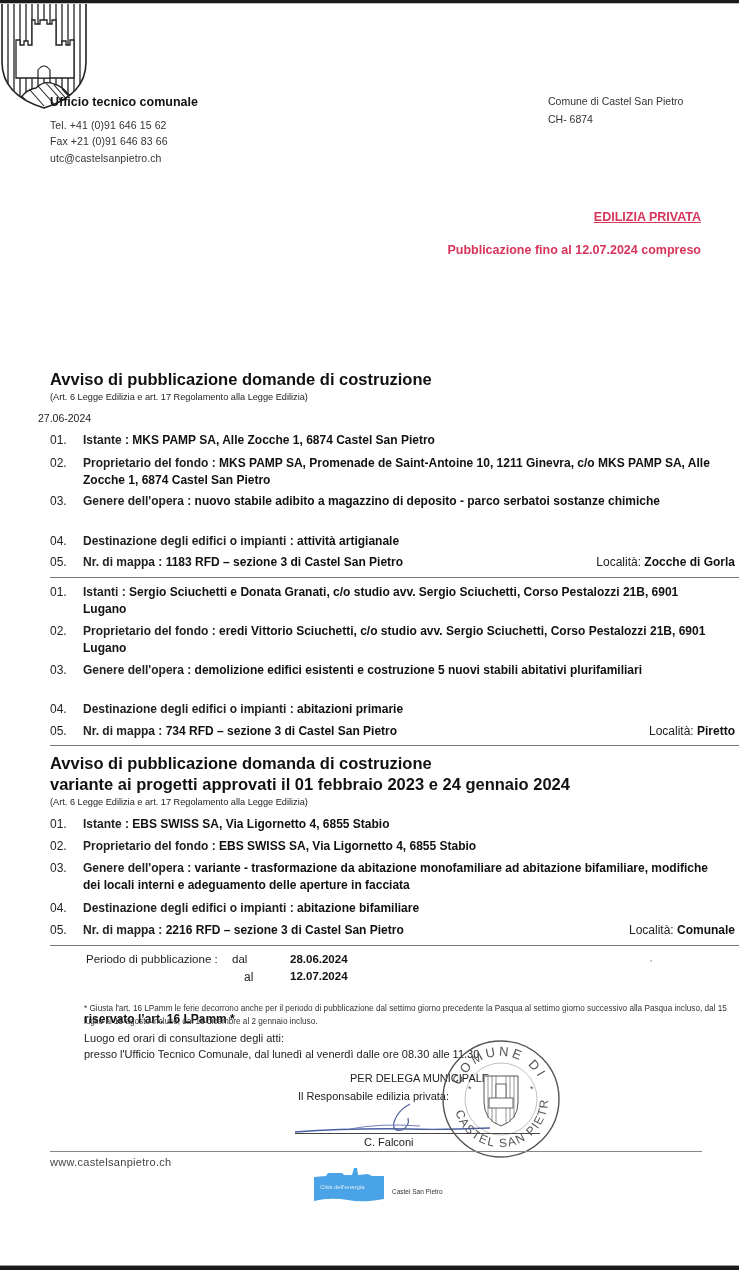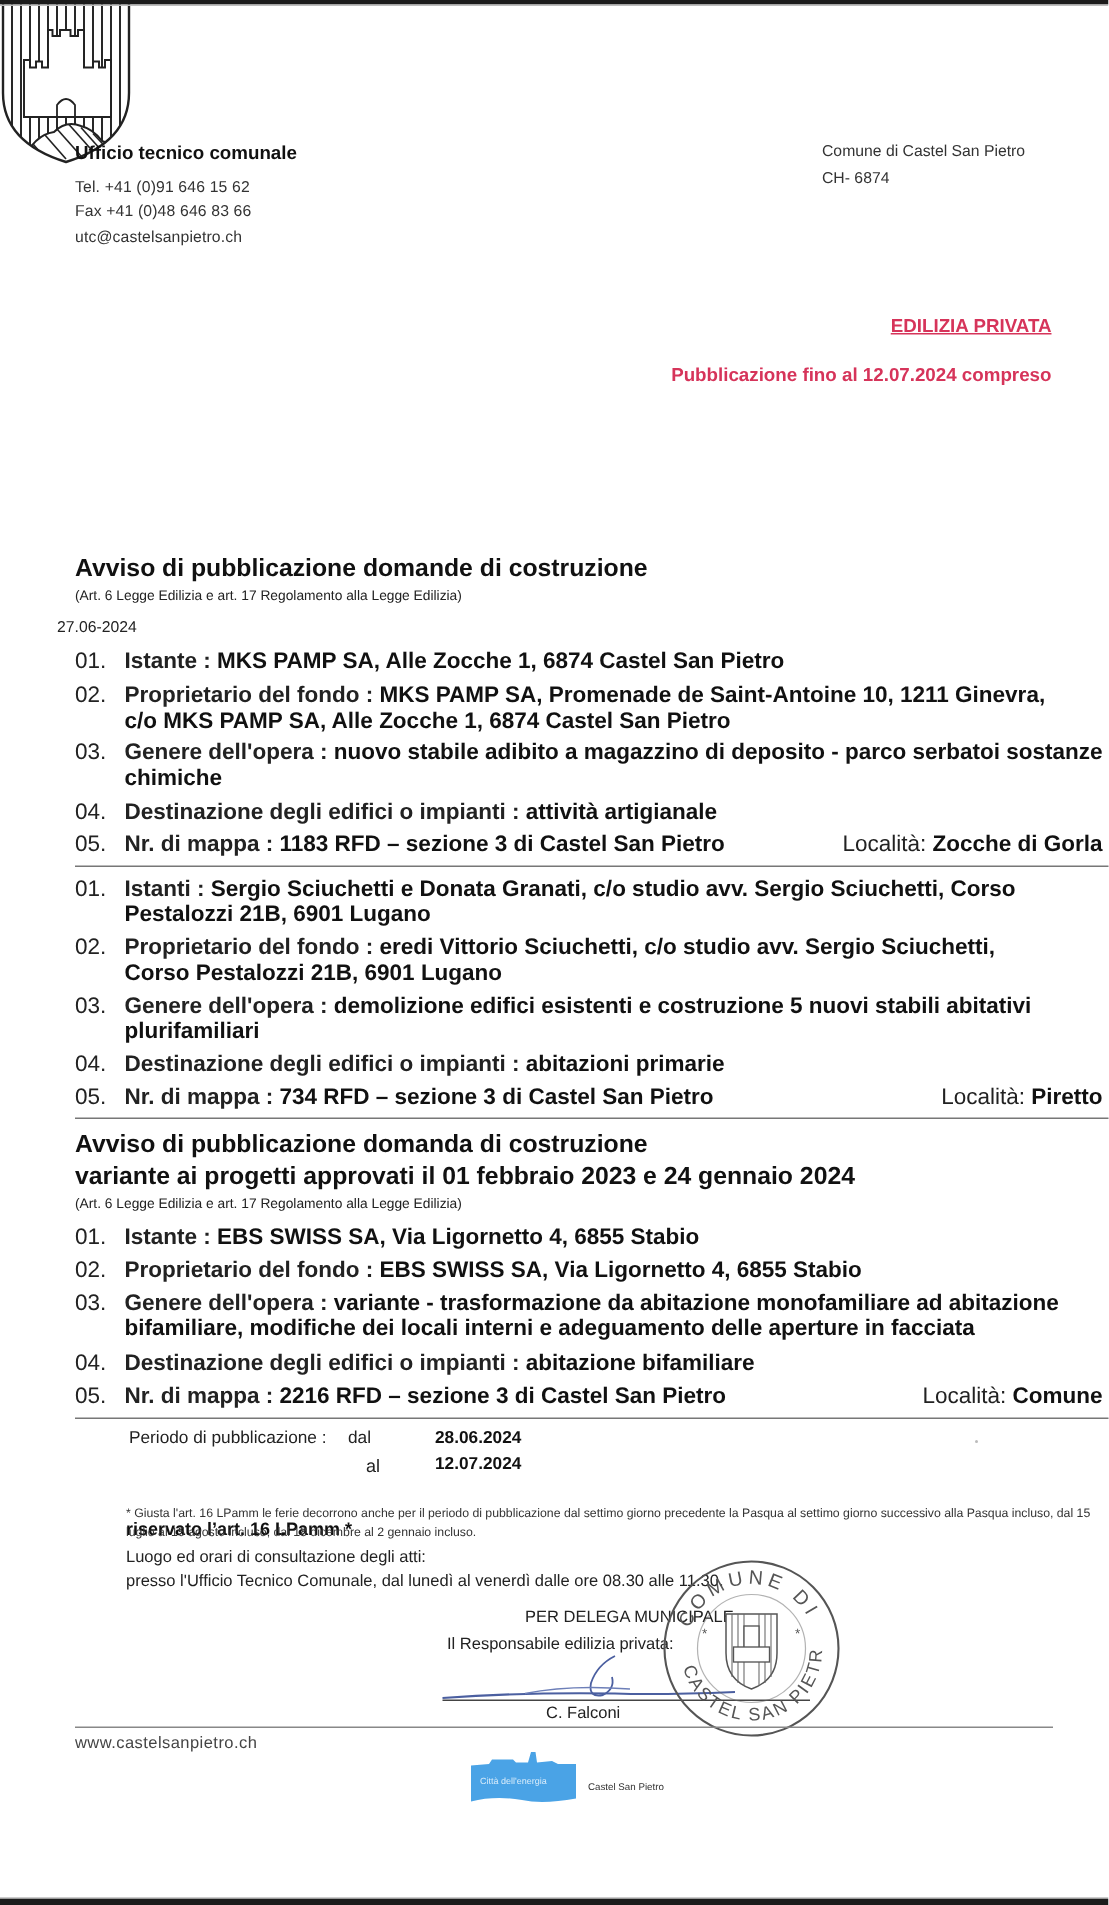--- a/index.html
+++ b/index.html
@@ -28,21 +28,21 @@
 
   
   .coat { left: 50px; top: 208px; width: 88px; height: 110px; }
 
   
   .h1 { left: 50px; font-size: 16.5px; font-weight: bold; color: #111; }
   .law { left: 50px; font-size: 9.2px; color: #222; }
   .date { left: 38px; font-size: 10.5px; color: #222; }
 
   
-  .row { position: absolute; left: 50px; width: 690px; font-size: 15px; line-height: 17px; color: #222; }
+  .row { position: absolute; left: 50px; width: 690px; font-size: 12px; line-height: 17px; color: #222; }
   .row .num { position: absolute; left: 0; top: 0; width: 30px; }
   .row .body { margin-left: 33px; }
   .row .lbl { font-weight: bold; }
   .row .val { font-weight: bold; color: #111; }
   .row .loc { position: absolute; right: 5px; top: 0; }
 
   .sep { position: absolute; left: 50px; width: 690px; height: 1px; background: #777; }
 
   
   .per-lbl { left: 50px; font-size: 11.5px; color: #222; }
@@ -72,21 +72,21 @@
 <body>
 
 
 
 <div class="edge-top"></div>
 <div class="edge-top2"></div>
 
 
 <div class="abs office-title">Ufficio tecnico comunale</div>
 <div class="abs contact c1">Tel.  +41 (0)91 646 15 62</div>
-<div class="abs contact c2">Fax  +41 (0)48 646 83 66</div>
+<div class="abs contact c2">Fax  +21 (0)91 646 83 66</div>
 <div class="abs contact c3">utc@castelsanpietro.ch</div>
 
 
 <div class="abs municipality">Comune di Castel San Pietro</div>
 <div class="abs postal">CH- 6874</div>
 <div class="abs category">EDILIZIA PRIVATA</div>
 <div class="abs pub-until">Pubblicazione fino al 12.07.2024 compreso</div>
 
 
 <svg class="coat" viewBox="0 0 88 110">
@@ -198,21 +198,21 @@
   <span class="num">03.</span>
   <div class="body"><span class="lbl">Genere dell'opera : </span><span class="val">variante - trasformazione da abitazione monofamiliare ad abitazione bifamiliare, modifiche dei locali interni e adeguamento delle aperture in facciata</span></div>
 </div>
 <div class="row" style="top:900px;">
   <span class="num">04.</span>
   <div class="body"><span class="lbl">Destinazione degli edifici o impianti : </span><span class="val">abitazione bifamiliare</span></div>
 </div>
 <div class="row" style="top:922px;">
   <span class="num">05.</span>
   <div class="body"><span class="lbl">Nr. di mappa : </span><span class="val">2216 RFD – sezione 3 di Castel San Pietro</span></div>
-  <span class="loc"><span>Località: </span><span class="val">Comune</span></span>
+  <span class="loc"><span>Località: </span><span class="val">Comunale</span></span>
 </div>
 
 <div class="sep" style="top:945px;"></div>
 
 
 <div class="abs per-lbl" style="top:953px;margin-left:36px;">Periodo di pubblicazione :</div>
 <div class="abs per-dal" style="top:953px;">dal</div>
 <div class="abs per-date" style="top:953px;">28.06.2024</div>
 <div class="abs per-al" style="top:970px;">al</div>
 <div class="abs per-date" style="top:970px;">12.07.2024</div>

